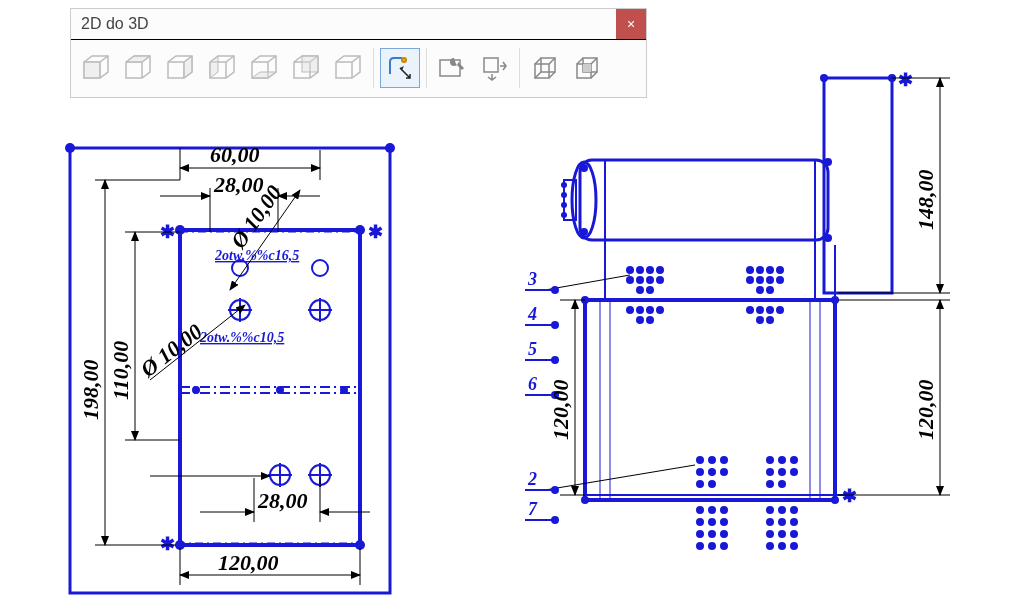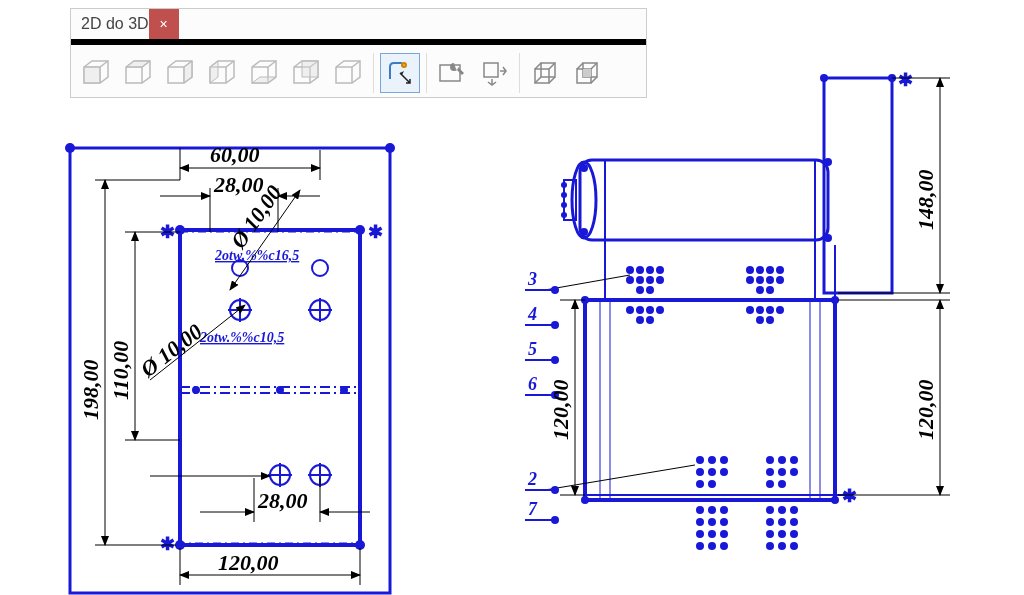--- a/index.html
+++ b/index.html
@@ -1,17 +1,17 @@
 <!DOCTYPE html>
 <html><head>
 <meta charset="utf-8">
 <style>
 html,body{margin:0;padding:0;width:1024px;height:595px;background:#fff;font-family:"Segoe UI",Arial,sans-serif;overflow:hidden;position:relative}
 .toolbar{position:absolute;left:70px;top:8px;width:575px;height:88px;border:1px solid #ccc;background:#fcfcfc}
-.titlebar{height:30px;display:flex;align-items:center;padding-left:10px;border-bottom:6px solid #000000}
+.titlebar{height:30px;display:flex;align-items:center;justify-content:space-between;padding-left:10px;border-bottom:1px solid #000000}
 .titlebar span{font-size:16px;color:#444}
 .close-btn{width:30px;height:30px;background:#c0504d;color:#fff;display:flex;align-items:center;justify-content:center;cursor:pointer;font-size:14px;line-height:1}
 .tool-row{height:56px;display:flex;align-items:center;gap:4px;padding:0 6px}
 .tbtn{width:38px;height:38px;display:flex;align-items:center;justify-content:center;cursor:pointer;position:relative}
 .tbtn svg{width:32px;height:32px}
 .sep{width:1px;height:40px;background:#ddd;margin:0 2px}
 .canvas{position:absolute;left:0;top:0;width:1024px;height:595px;pointer-events:none}
 .dimtxt{font:italic 600 22px "Times New Roman",serif;fill:#000}
 .dimtxtv{font:italic 600 22px "Times New Roman",serif;fill:#000}
 .blu{stroke:#1818d6;fill:none}

